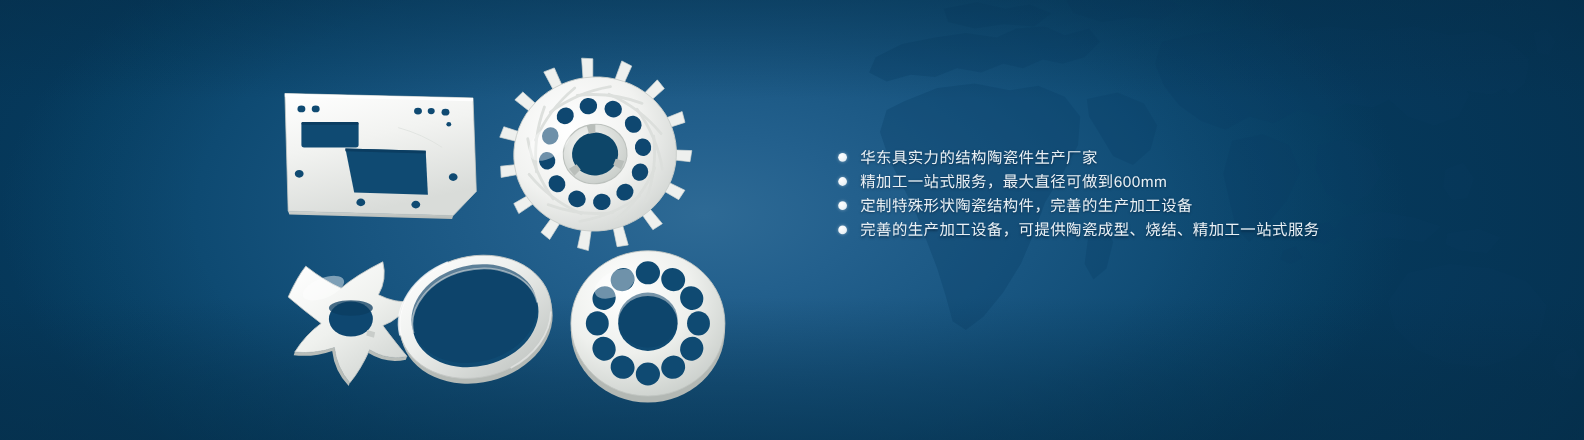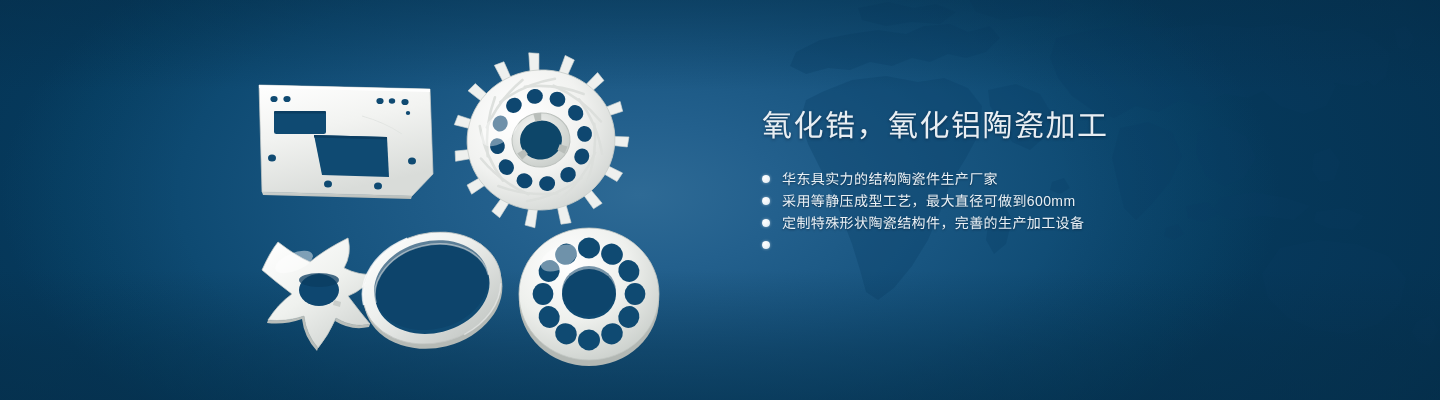--- a/index.html
+++ b/index.html
@@ -416,39 +416,39 @@
 
           <ellipse cx="-30" cy="-36" rx="20" ry="11" fill="#ffffff" opacity="0.4" transform="rotate(-28 -30 -36)"></ellipse>
         </g>
       </svg>
     </div>
 
   </div>
 
   <div class="text-col">
 
-    <div class="headline">氧化锆，氧化铝陶瓷加工</div>
 
     <ul class="bullets">
 
       <li class="bullet">
         <span class="dot"></span>
         <span class="bullet-text">华东具实力的结构陶瓷件生产厂家</span>
       </li>
 
       <li class="bullet">
         <span class="dot"></span>
-        <span class="bullet-text">采用等静压成型工艺，最大直径可做到600mm</span>
+        <span class="bullet-text">精加工一站式服务，最大直径可做到600mm</span>
       </li>
 
       <li class="bullet">
         <span class="dot"></span>
         <span class="bullet-text">定制特殊形状陶瓷结构件，完善的生产加工设备</span>
       </li>
 
       <li class="bullet">
         <span class="dot"></span>
+        <span class="bullet-text">完善的生产加工设备，可提供陶瓷成型、烧结、精加工一站式服务</span>
       </li>
 
     </ul>
   </div>
 
 </div>
 
 </body></html>

